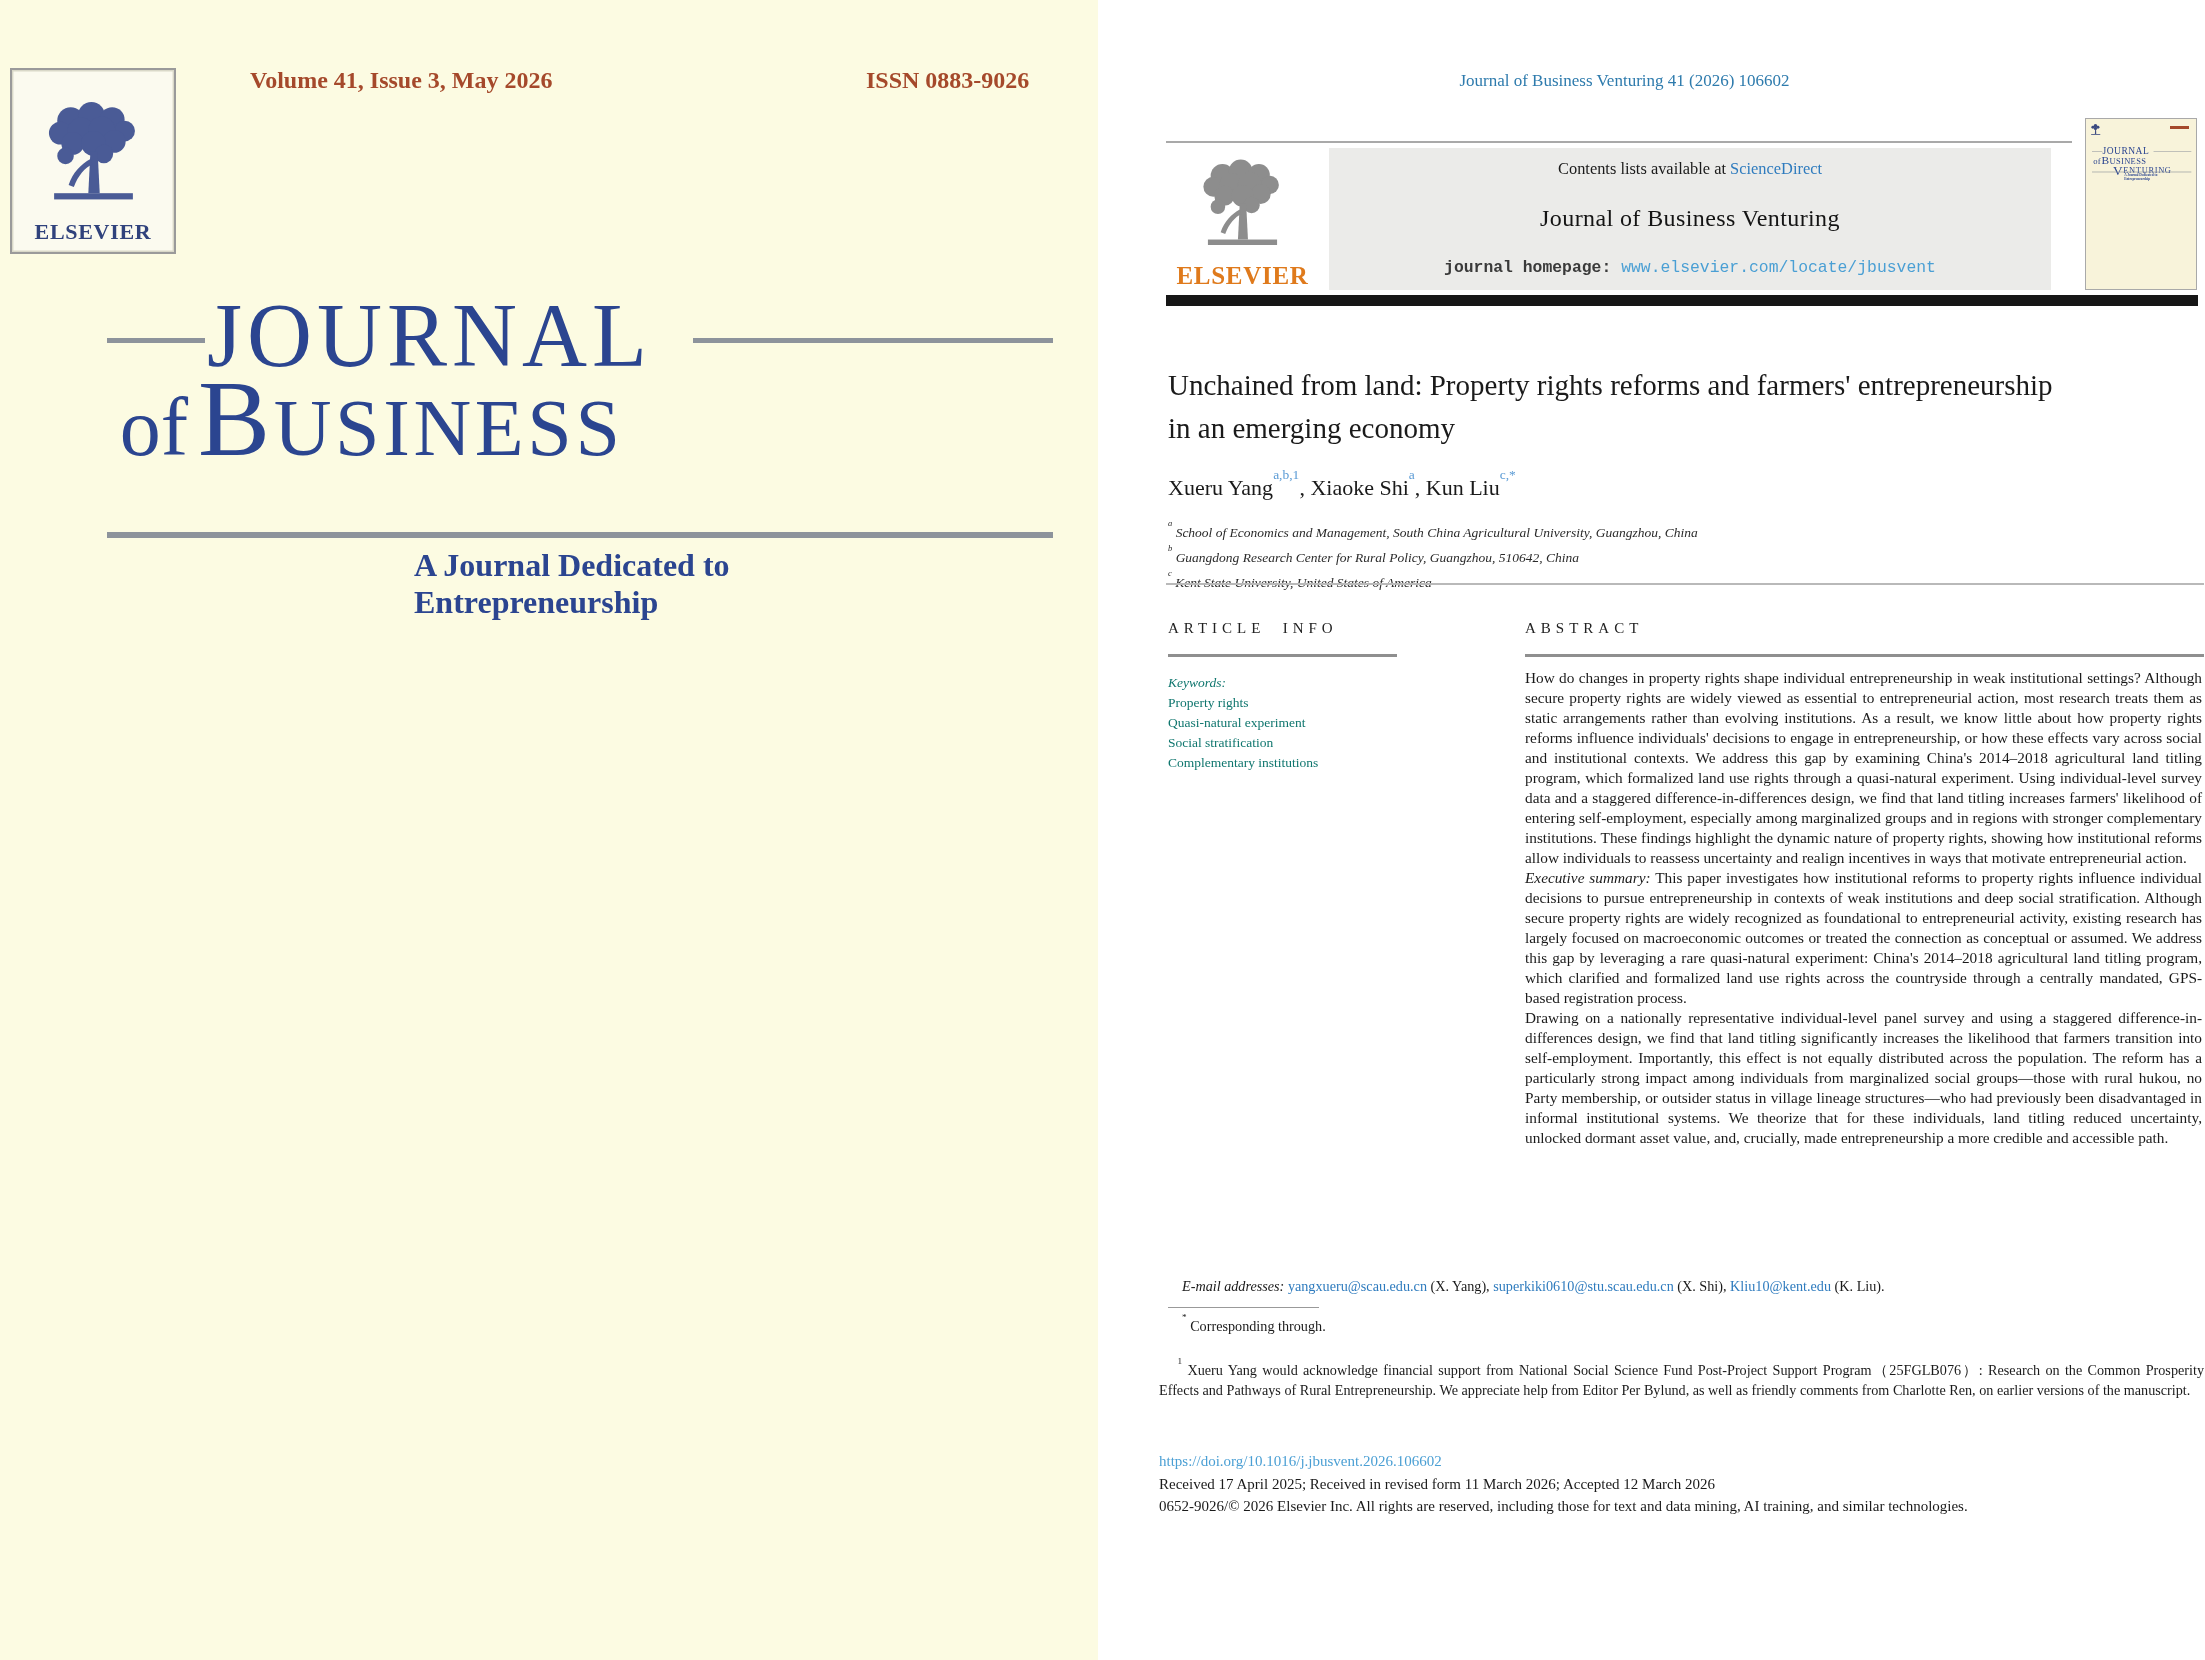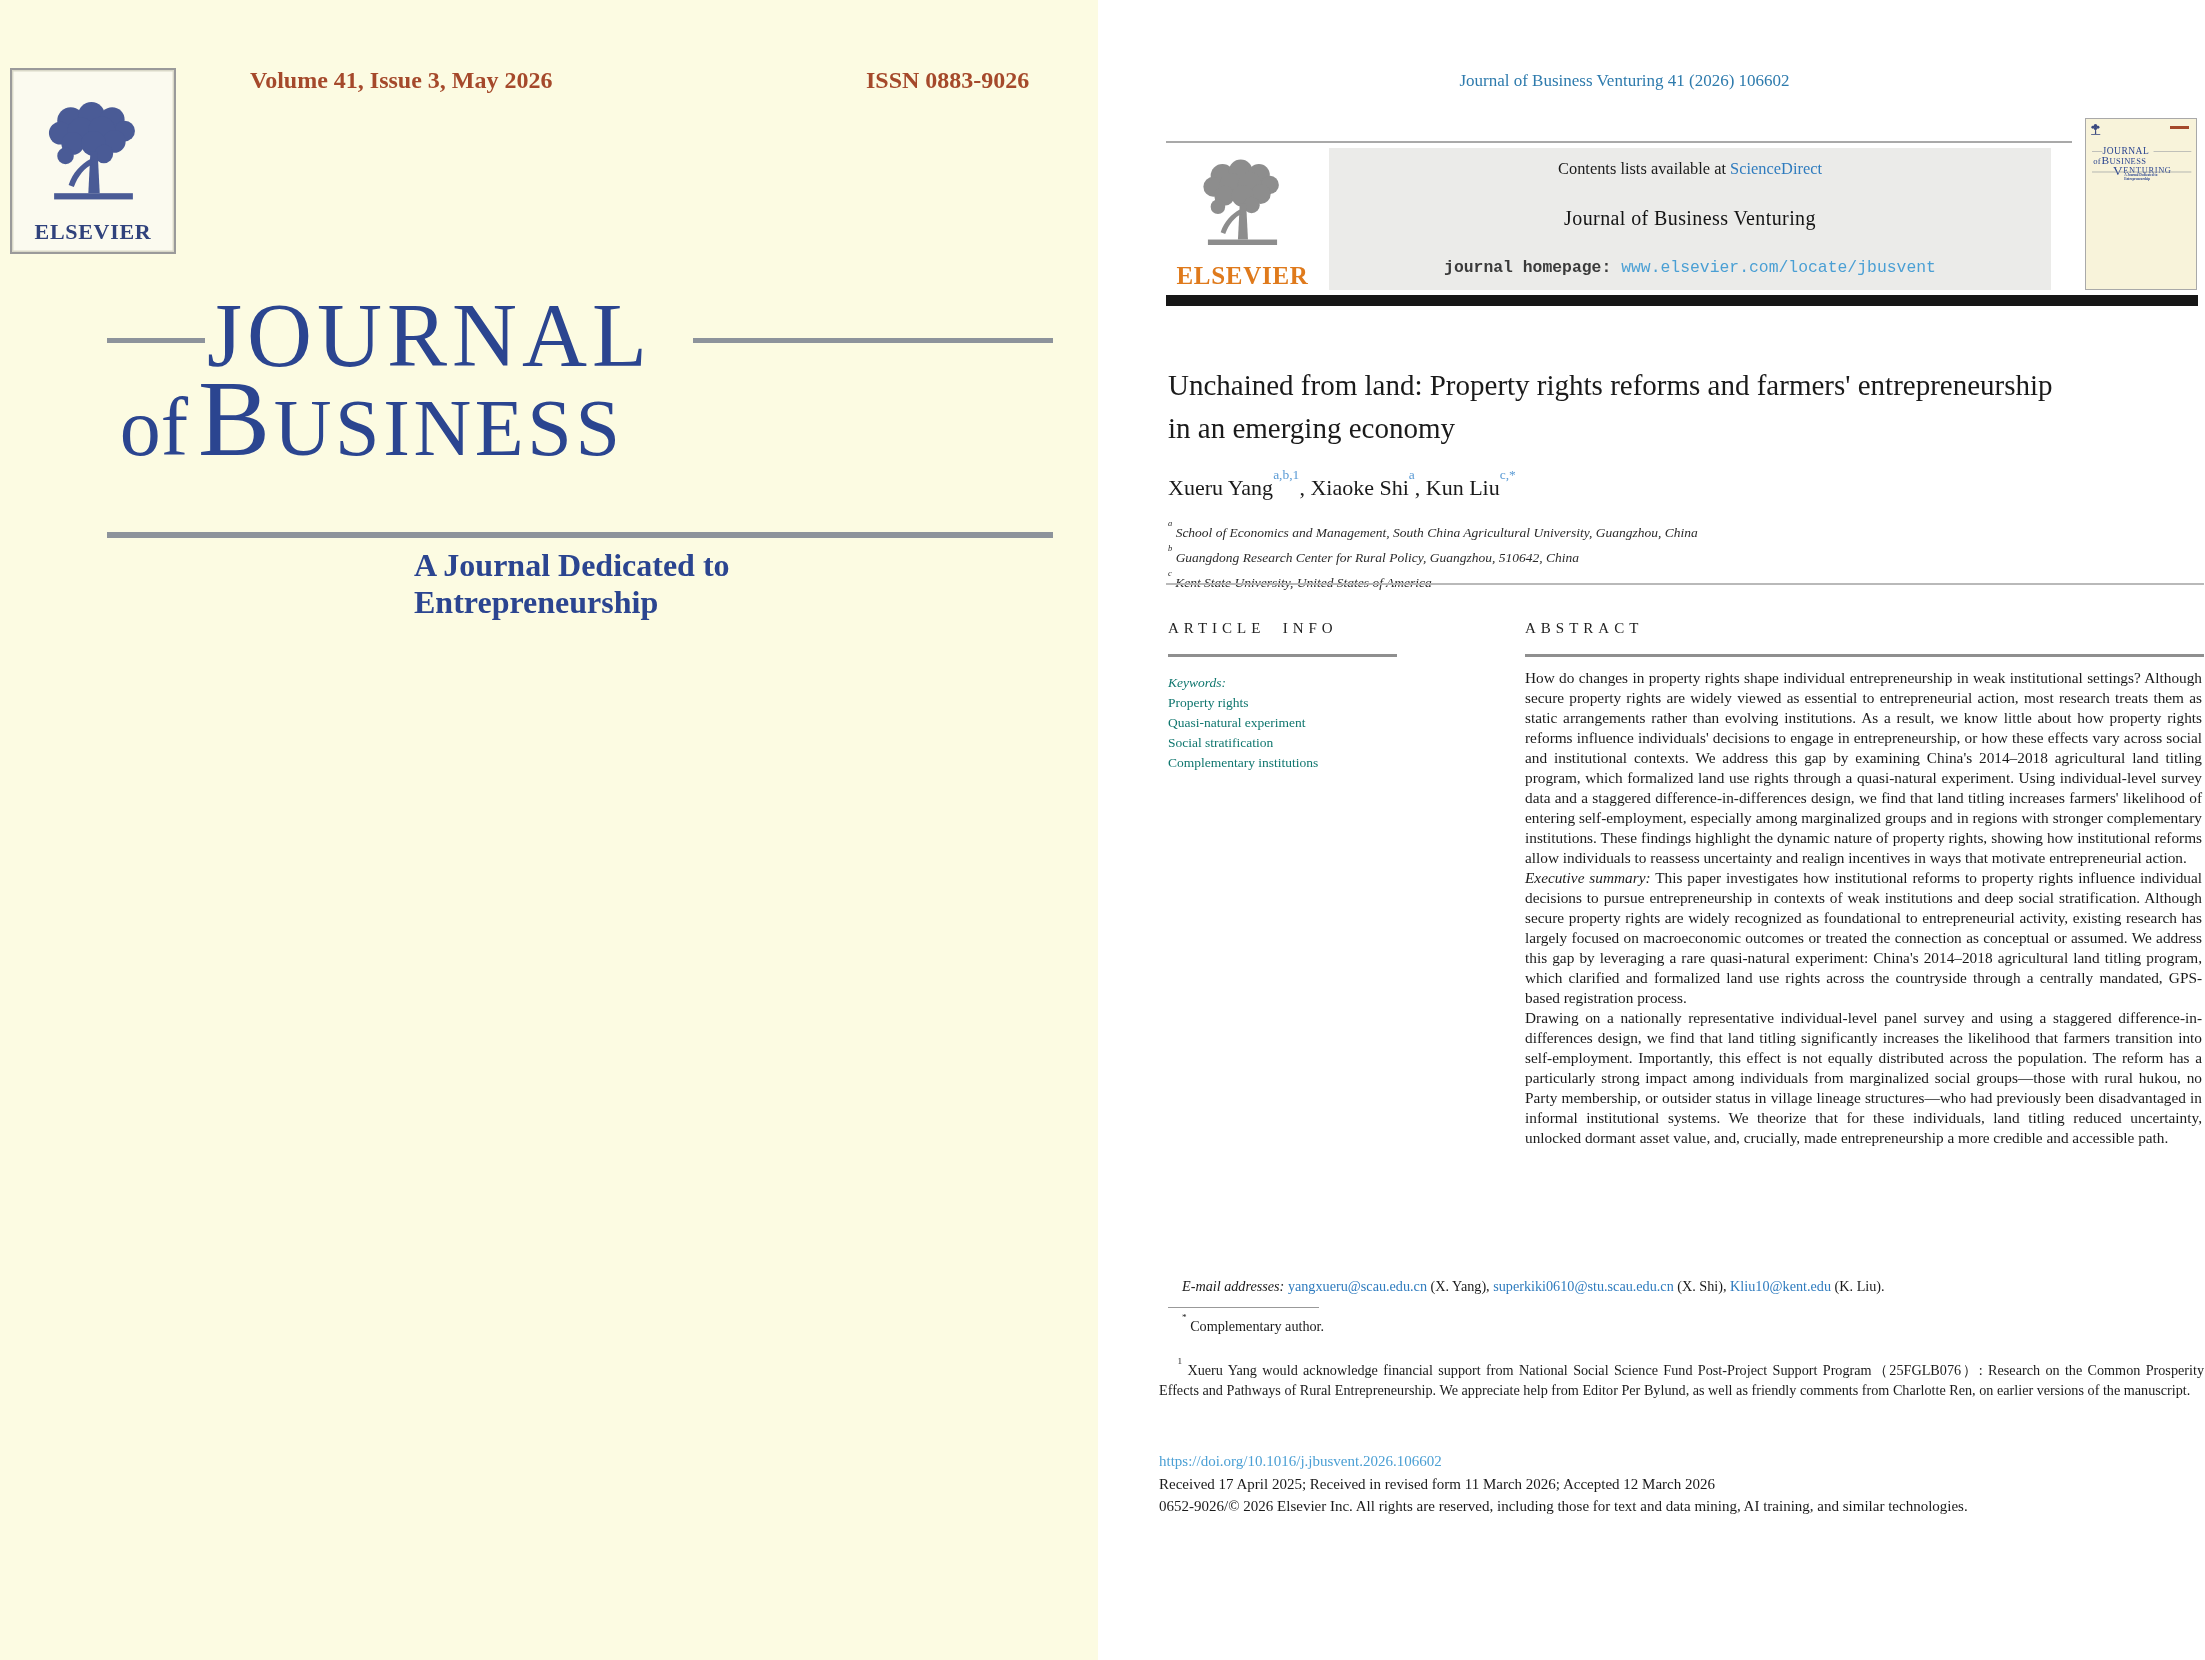--- a/index.html
+++ b/index.html
@@ -36,21 +36,21 @@
   #citation { position:absolute; left:68px; top:71px; width:917px; text-align:center;
       font-size:17px; color:#2E7BAD; }
   #band-topline { position:absolute; left:68px; top:141px; width:906px; height:2.1px; background:#a9a9a9; }
   #band-elsevier { position:absolute; left:70px; top:151px; width:149px; height:139px;
       display:flex; flex-direction:column; align-items:center; justify-content:flex-end; }
   #band-elsevier svg { width:91px; height:105px; }
   .band-elsevier-word { font-size:25px; font-weight:600; color:#DF7A1C; letter-spacing:0.7px; }
   #band-box { position:absolute; left:231px; top:148px; width:722px; height:142px; background:#EBEBE9;
       display:flex; flex-direction:column; align-items:center; justify-content:space-between; padding:11.4px 0 12.8px 0; }
   #contents-line { font-size:16.4px; color:#1a1a1a; }
-  #band-title { font-size:20px; color:#141414; font-weight:500; letter-spacing:0.4px;text-align:right; }
+  #band-title { font-size:24px; color:#141414; font-weight:500; letter-spacing:0.4px;text-align:right; }
   #homepage-line { font-family:Liberation Mono, monospace; font-size:16.4px; font-weight:700; color:#3a3a3a; }
   a.link { color:#2E7BBE; text-decoration:none; }
   a.link-light { color:#4A9FD4; text-decoration:none; font-weight:400; }
   #thumb { position:absolute; left:987px; top:118px; width:112px; height:172px; background:#F8F3DA;
       border:1.4px solid #a9a9a9; overflow:hidden; }
   #thumb-tree { position:absolute; left:4.3px; top:4.3px; width:11.4px; height:14.2px; }
   #thumb-redbar { position:absolute; right:7.1px; top:7.1px; width:18.5px; height:2.8px; background:#A5492B; }
   #thumb-logo { position:absolute; left:5.7px; top:28.4px; width:946px; height:334px;
       transform:scale(0.105); transform-origin:0 0; color:#2B4590; }
   #black-bar { position:absolute; left:68px; top:295px; width:1032px; height:11.4px; background:#161616; }
@@ -215,21 +215,21 @@
 
   <div id="abs-heading" class="sec-heading">ABSTRACT</div>
   <div id="abs-rule"></div>
   <div id="abstract">
     <p>How do changes in property rights shape individual entrepreneurship in weak institutional settings? Although secure property rights are widely viewed as essential to entrepreneurial action, most research treats them as static arrangements rather than evolving institutions. As a result, we know little about how property rights reforms influence individuals' decisions to engage in entrepreneurship, or how these effects vary across social and institutional contexts. We address this gap by examining China's 2014–2018 agricultural land titling program, which formalized land use rights through a quasi-natural experiment. Using individual-level survey data and a staggered difference-in-differences design, we find that land titling increases farmers' likelihood of entering self-employment, especially among marginalized groups and in regions with stronger complementary institutions. These findings highlight the dynamic nature of property rights, showing how institutional reforms allow individuals to reassess uncertainty and realign incentives in ways that motivate entrepreneurial action.</p>
     <p><span class="lead">Executive summary:</span><span> This paper investigates how institutional reforms to property rights influence individual decisions to pursue entrepreneurship in contexts of weak institutions and deep social stratification. Although secure property rights are widely recognized as foundational to entrepreneurial activity, existing research has largely focused on macroeconomic outcomes or treated the connection as conceptual or assumed. We address this gap by leveraging a rare quasi-natural experiment: China's 2014–2018 agricultural land titling program, which clarified and formalized land use rights across the countryside through a centrally mandated, GPS-based registration process.</span></p>
     <p>Drawing on a nationally representative individual-level panel survey and using a staggered difference-in-differences design, we find that land titling significantly increases the likelihood that farmers transition into self-employment. Importantly, this effect is not equally distributed across the population. The reform has a particularly strong impact among individuals from marginalized social groups—those with rural hukou, no Party membership, or outsider status in village lineage structures—who had previously been disadvantaged in informal institutional systems. We theorize that for these individuals, land titling reduced uncertainty, unlocked dormant asset value, and, crucially, made entrepreneurship a more credible and accessible path.</p>
   </div>
 
   <div id="fn-rule"></div>
-  <div id="fn-corr"><sup class="fn">*</sup><span> Complementary author.</span></div>
+  <div id="fn-corr"><sup class="fn">*</sup><span> Corresponding through.</span></div>
   <div id="fn-email"><span class="em-label">E-mail addresses: </span><a class="link" href="#">yangxueru@scau.edu.cn</a><span> (X. Yang), </span><a class="link" href="#">superkiki0610@stu.scau.edu.cn</a><span> (X. Shi), </span><a class="link" href="#">Kliu10@kent.edu</a><span> (K. Liu).</span></div>
   <div id="fn-one"><sup class="fn">1</sup><span> Xueru Yang would acknowledge financial support from National Social Science Fund Post-Project Support Program（25FGLB076）: Research on the Common Prosperity Effects and Pathways of Rural Entrepreneurship. We appreciate help from Editor Per Bylund, as well as friendly comments from Charlotte Ren, on earlier versions of the manuscript.</span></div>
 
   <div id="doi-line"><a class="link-light" href="#">https://doi.org/10.1016/j.jbusvent.2026.106602</a></div>
   <div id="received-line">Received 17 April 2025; Received in revised form 11 March 2026; Accepted 12 March 2026</div>
   <div id="rights-line">0652-9026/© 2026 Elsevier Inc. All rights are reserved, including those for text and data mining, AI training, and similar technologies.</div>
 </div>
 
 
 </body></html>

